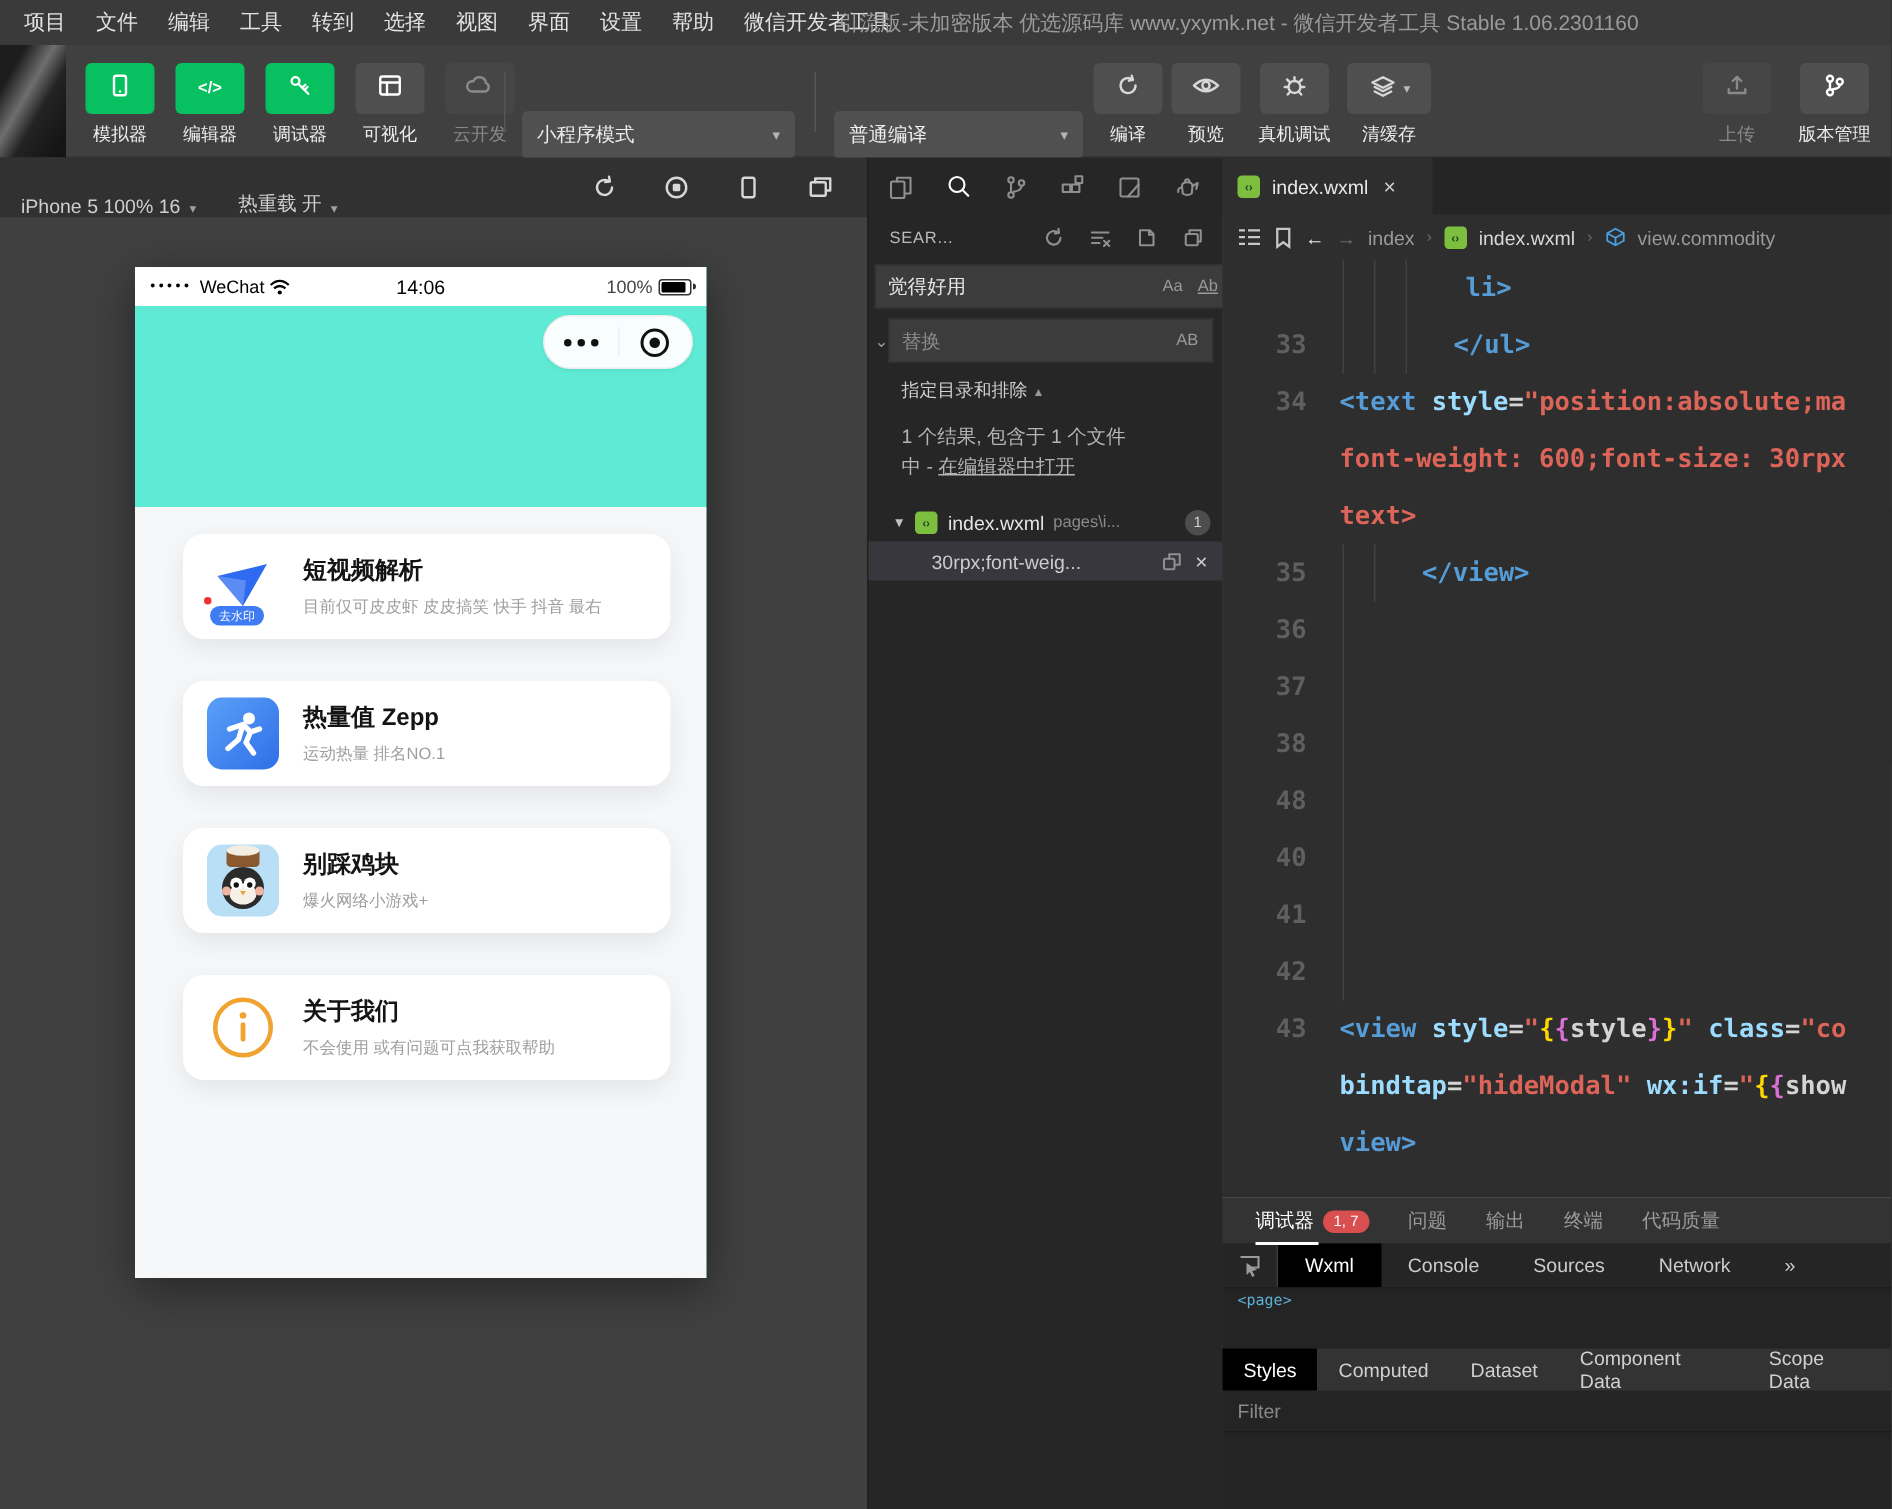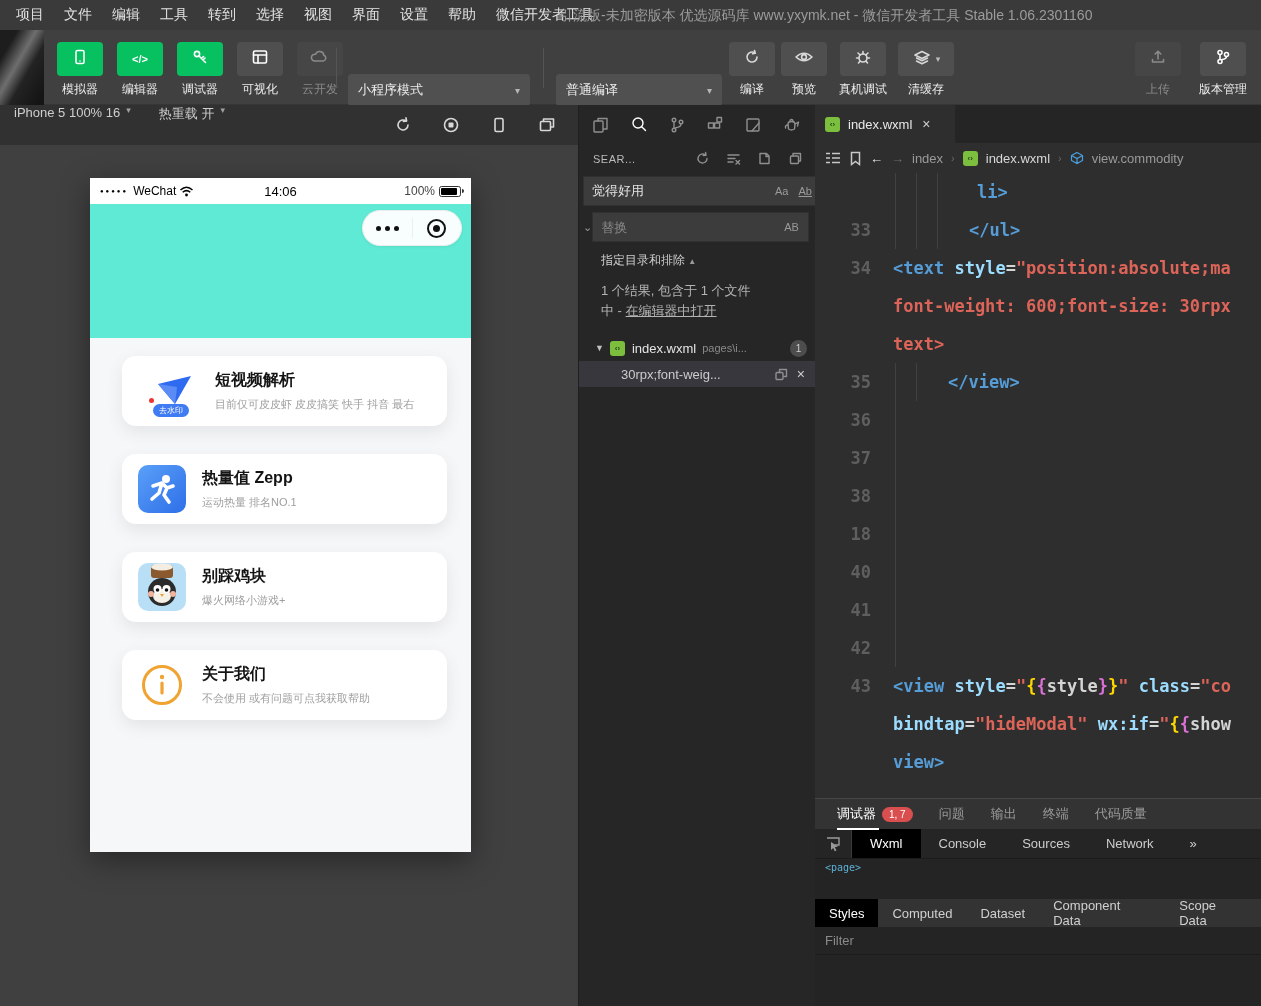--- a/index.html
+++ b/index.html
@@ -29,21 +29,21 @@
   .dropdown { position:absolute; top:44px; height:32px; background:#505050; border-radius:4px;
               display:flex; align-items:center; padding:0 10px; color:#ececec; font-size:13px; cursor:pointer; }
   .dropdown .caret { margin-left:auto; color:#b5b5b5; font-size:10px; }
   .icon-stroke { stroke:#fff; fill:none; stroke-width:1.6; stroke-linecap:round; stroke-linejoin:round; }
   .icon-gray   { stroke:#d8d8d8; fill:none; stroke-width:1.6; stroke-linecap:round; stroke-linejoin:round; }
   .icon-dim    { stroke:#8a8a8a; fill:none; stroke-width:1.6; stroke-linecap:round; stroke-linejoin:round; }
 
   
   #simbar { position:absolute; left:0; top:105px; width:578px; height:40px; background:#313131;
             display:flex; align-items:center; color:#cfcfcf; font-size:13px; }
-  #simbar .sel { padding:0 14px; display:flex; align-items:flex-start; gap:6px; cursor:pointer; height:40px; }
+  #simbar .sel { padding:0 14px; display:flex; align-items:flex-end; gap:6px; cursor:pointer; height:40px; }
   #simbar .caret { font-size:9px; color:#a0a0a0; }
   #simbar .icons { margin-left:auto; display:flex; gap:30px; padding-right:22px; }
   #simbar .icons span { cursor:pointer; display:flex; }
 
   
   #simarea { position:absolute; left:0; top:145px; width:578px; height:861px; background:#404040; }
   #phone { position:absolute; left:90px; top:178px; width:381px; height:674px; background:#5eead4;
            box-shadow:0 8px 28px rgba(0,0,0,.4); overflow:hidden; }
   #statusbar { display:flex; align-items:center; height:26px; padding:0 10px; font-size:12px; color:#000; background:#fff; }
   #statusbar .dots { font-size:6px; letter-spacing:2px; margin-right:5px; }
@@ -62,21 +62,21 @@
   #capsule .ring { width:19px; height:19px; border:2.5px solid #111; border-radius:50%; display:flex; align-items:center; justify-content:center; }
   #capsule .ring i { width:7px; height:7px; background:#111; border-radius:50%; }
   #phone-content { position:absolute; left:0; top:160px; right:0; bottom:0; background:#f6f7f8; }
   .card { position:relative; margin:0 24px 28px 32px; background:#fff; border-radius:14px; height:70px;
           display:flex; align-items:center; padding:0 16px; box-shadow:0 6px 16px rgba(60,70,90,.10); cursor:pointer; }
   .card .txt { margin-left:16px; }
   .card .t { font-size:16px; font-weight:bold; color:#141414; }
   .card .s { font-size:11px; color:#9e9e9e; margin-top:6px; white-space:nowrap; }
   .cicon { width:48px; height:48px; border-radius:10px; position:relative; flex:none;
            display:flex; align-items:center; justify-content:center; }
-  .cicon.play { background:#fff;margin-left:13px; }
+  .cicon.play { background:#fff; }
   .cicon.play .wm { position:absolute; bottom:-2px; left:2px; background:#3f7bf2; color:#fff; font-size:8px;
                     padding:1px 6px; border-radius:8px; white-space:nowrap; }
   .cicon.play .reddot { position:absolute; left:-2px; bottom:12px; width:5px; height:5px; background:#e33; border-radius:50%; }
   .cicon.run { background:linear-gradient(135deg,#5aa0f8,#2e6fe8); }
   .cicon.game { background:#b8dff5; overflow:hidden; }
   .cicon.about { background:#fff; }
 
   
   #sidepanel { position:absolute; left:578px; top:105px; width:237px; height:901px; background:#262626; border-left:1px solid #1f1f1f; }
   #panel-icons { display:flex; align-items:center; height:40px; padding:0 12px; justify-content:space-between; }
@@ -633,21 +633,21 @@
         </div>
         <div class="crow">
           <div class="ln">37</div>
           <div class="lc" style="padding-left: 0px;"><i class="guide" style="left: 2px;"></i></div>
         </div>
         <div class="crow">
           <div class="ln">38</div>
           <div class="lc" style="padding-left: 0px;"><i class="guide" style="left: 2px;"></i></div>
         </div>
         <div class="crow">
-          <div class="ln">18</div>
+          <div class="ln">48</div>
           <div class="lc" style="padding-left: 0px;"><i class="guide" style="left: 2px;"></i></div>
         </div>
         <div class="crow">
           <div class="ln">40</div>
           <div class="lc" style="padding-left: 0px;"><i class="guide" style="left: 2px;"></i></div>
         </div>
         <div class="crow">
           <div class="ln">41</div>
           <div class="lc" style="padding-left: 0px;"><i class="guide" style="left: 2px;"></i></div>
         </div>

